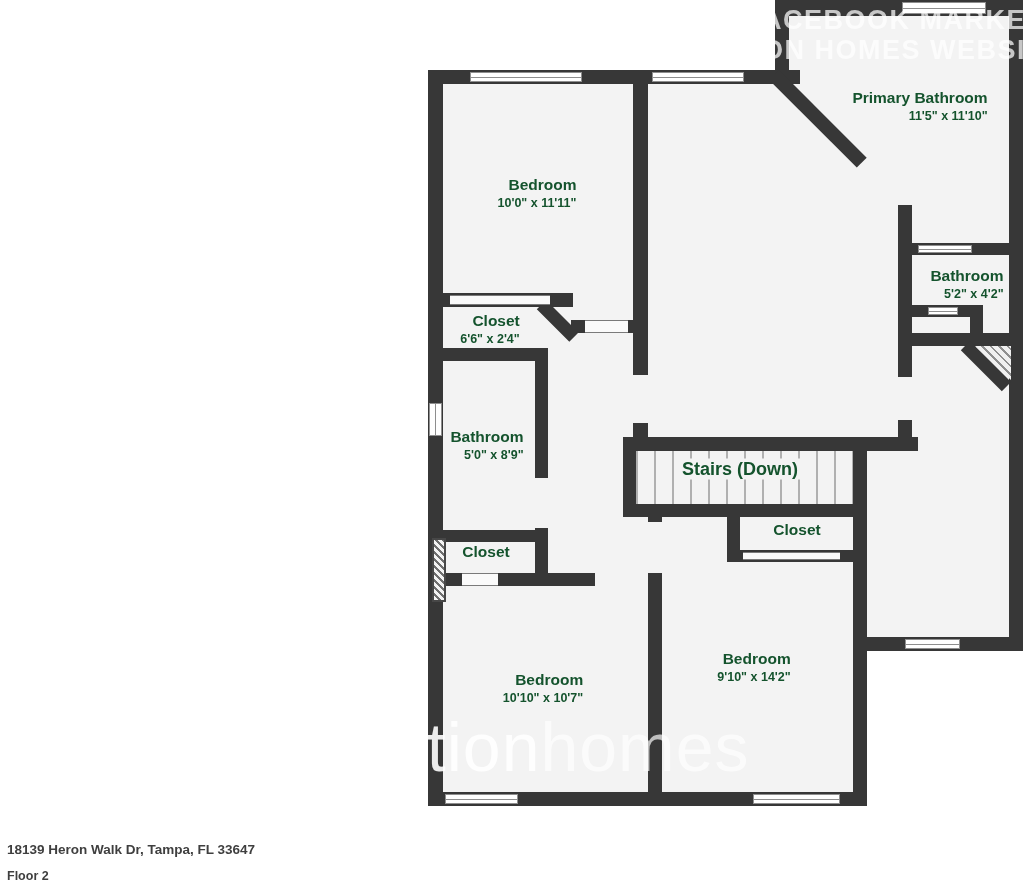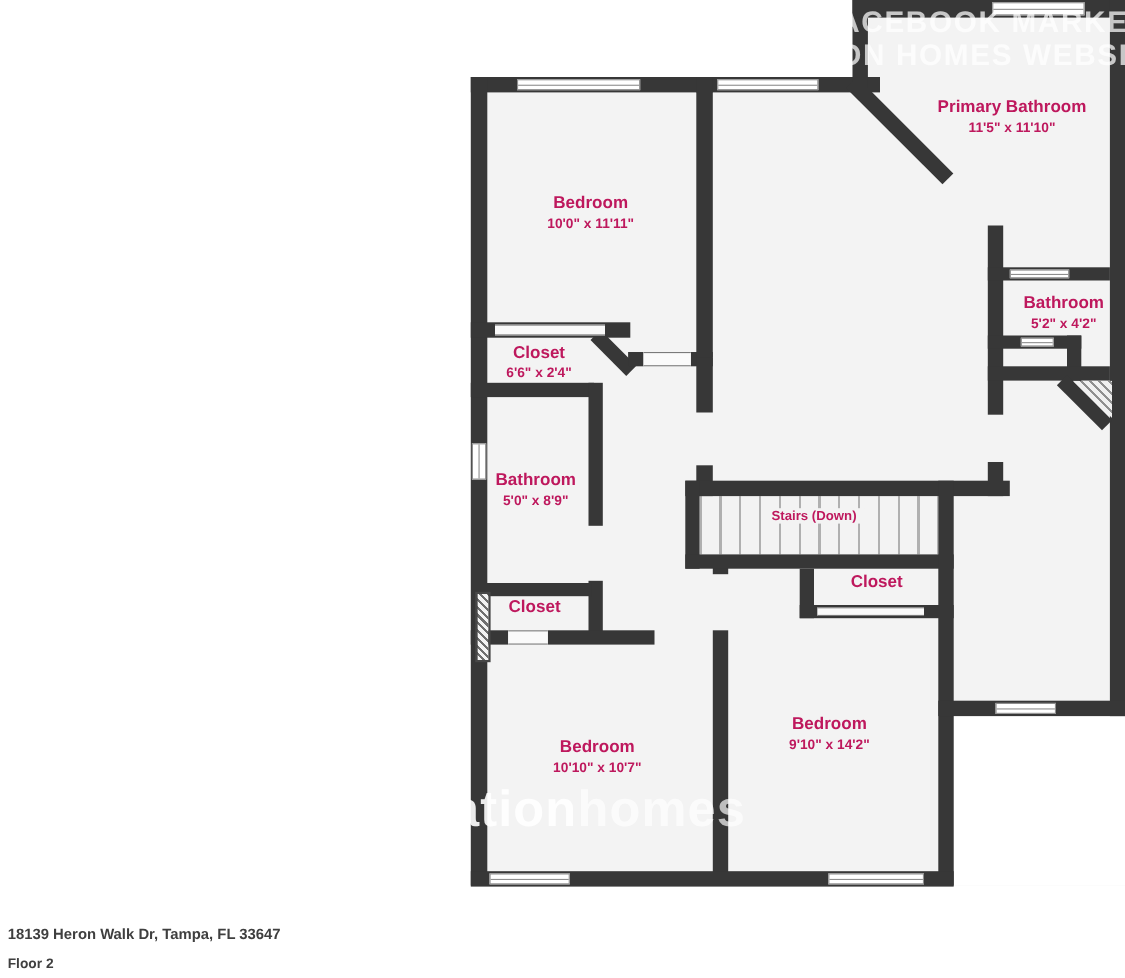--- a/index.html
+++ b/index.html
@@ -11,28 +11,28 @@
   .wh{position:absolute;background:#ffffff;}
   .w{position:absolute;background:#373737;}
   .diag{transform-origin:top left;transform:rotate(45deg);}
   .window{position:absolute;background:#ffffff;border:1px solid #8e8e8e;box-sizing:border-box;}
   .window.h::after{content:"";position:absolute;left:0;right:0;top:45%;border-top:1px solid #8e8e8e;}
   .window.v::after{content:"";position:absolute;top:0;bottom:0;left:45%;border-left:1px solid #8e8e8e;}
   .opening{position:absolute;background:#fafafa;border-top:1px solid #7a7a7a;border-bottom:1px solid #7a7a7a;box-sizing:border-box;}
   .hatch{position:absolute;background:repeating-linear-gradient(45deg,#f3f3f3 0 3px,#6f6f6f 3px 5px);border:2px solid #474747;box-sizing:border-box;}
   .hatch-tri{position:absolute;background:repeating-linear-gradient(45deg,#f0f0f0 0 4px,#8f8f8f 4px 6px);clip-path:polygon(0 0,100% 0,100% 100%);}
   .treads{position:absolute;background:repeating-linear-gradient(90deg,#b0b0b0 0 2px,rgba(0,0,0,0) 2px 18px);}
-  .room-label{position:absolute;transform:translate(-50%,-50%);text-align:center;color:#be185d;white-space:nowrap;}
+  .room-label{position:absolute;transform:translate(-50%,-50%);text-align:right;color:#14532d;white-space:nowrap;}
   .room-name{font-size:15.5px;font-weight:700;}
   .room-dims{font-size:12.5px;font-weight:700;margin-top:2px;}
   .room-dims:empty{display:none;}
-  .stairs-label .room-name{font-size:12px;background:#f3f3f3;padding:0 8px;}
+  .stairs-label .room-name{font-size:18px;background:#f3f3f3;padding:0 8px;}
   .wm-tr{position:absolute;left:762px;top:6px;font-size:27px;font-weight:700;letter-spacing:1.5px;
          color:rgba(255,255,255,0.72);line-height:1.1;white-space:nowrap;}
-  .wm-c{position:absolute;left:410px;top:708px;font-size:46px;font-weight:700;letter-spacing:1px;
+  .wm-c{position:absolute;left:388px;top:708px;font-size:68px;font-weight:400;letter-spacing:1px;
         color:rgba(255,255,255,0.9);white-space:nowrap;}
   .wm-c .p2{color:rgba(255,255,255,0.68);}
   .addr{position:absolute;left:7px;top:842px;font-size:13.5px;font-weight:700;color:#3f3f3f;}
   .floorlbl{position:absolute;left:7px;top:869px;font-size:12.5px;font-weight:700;color:#3f3f3f;}
   .disc{position:absolute;right:8px;top:874px;font-size:10.5px;font-weight:700;color:#4c4c4c;}
 </style>
 </head>
 <body>
 
 <div id="stage">

